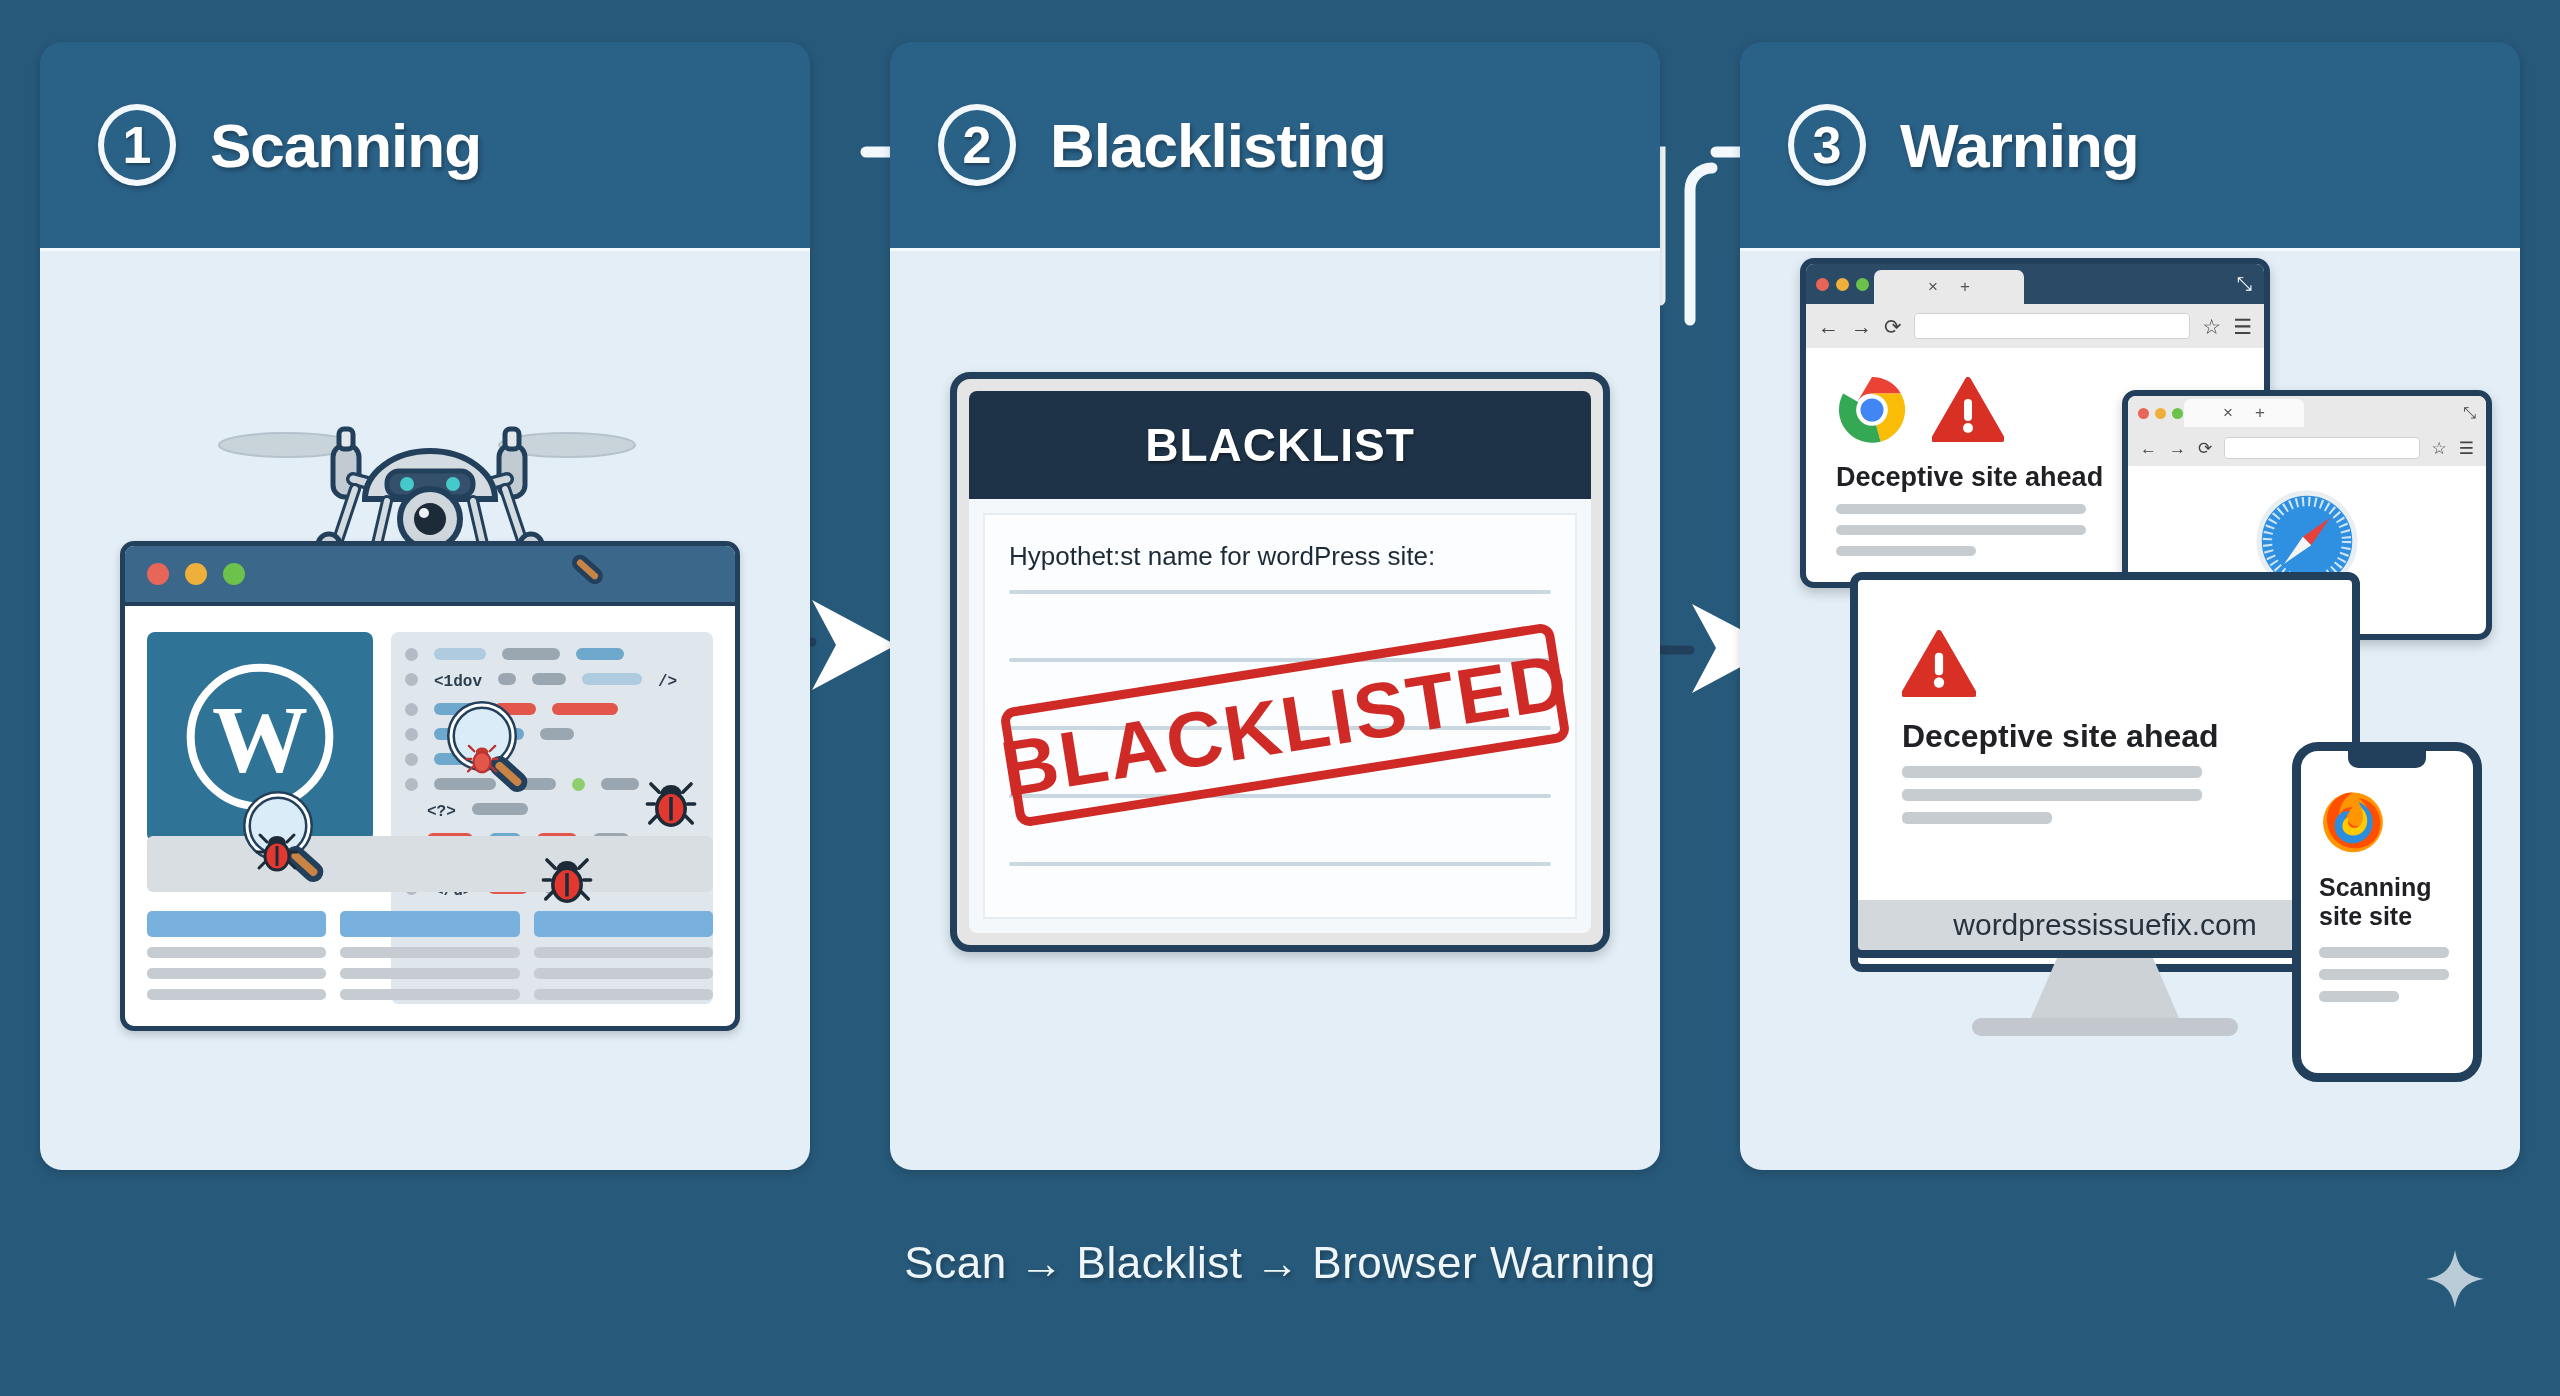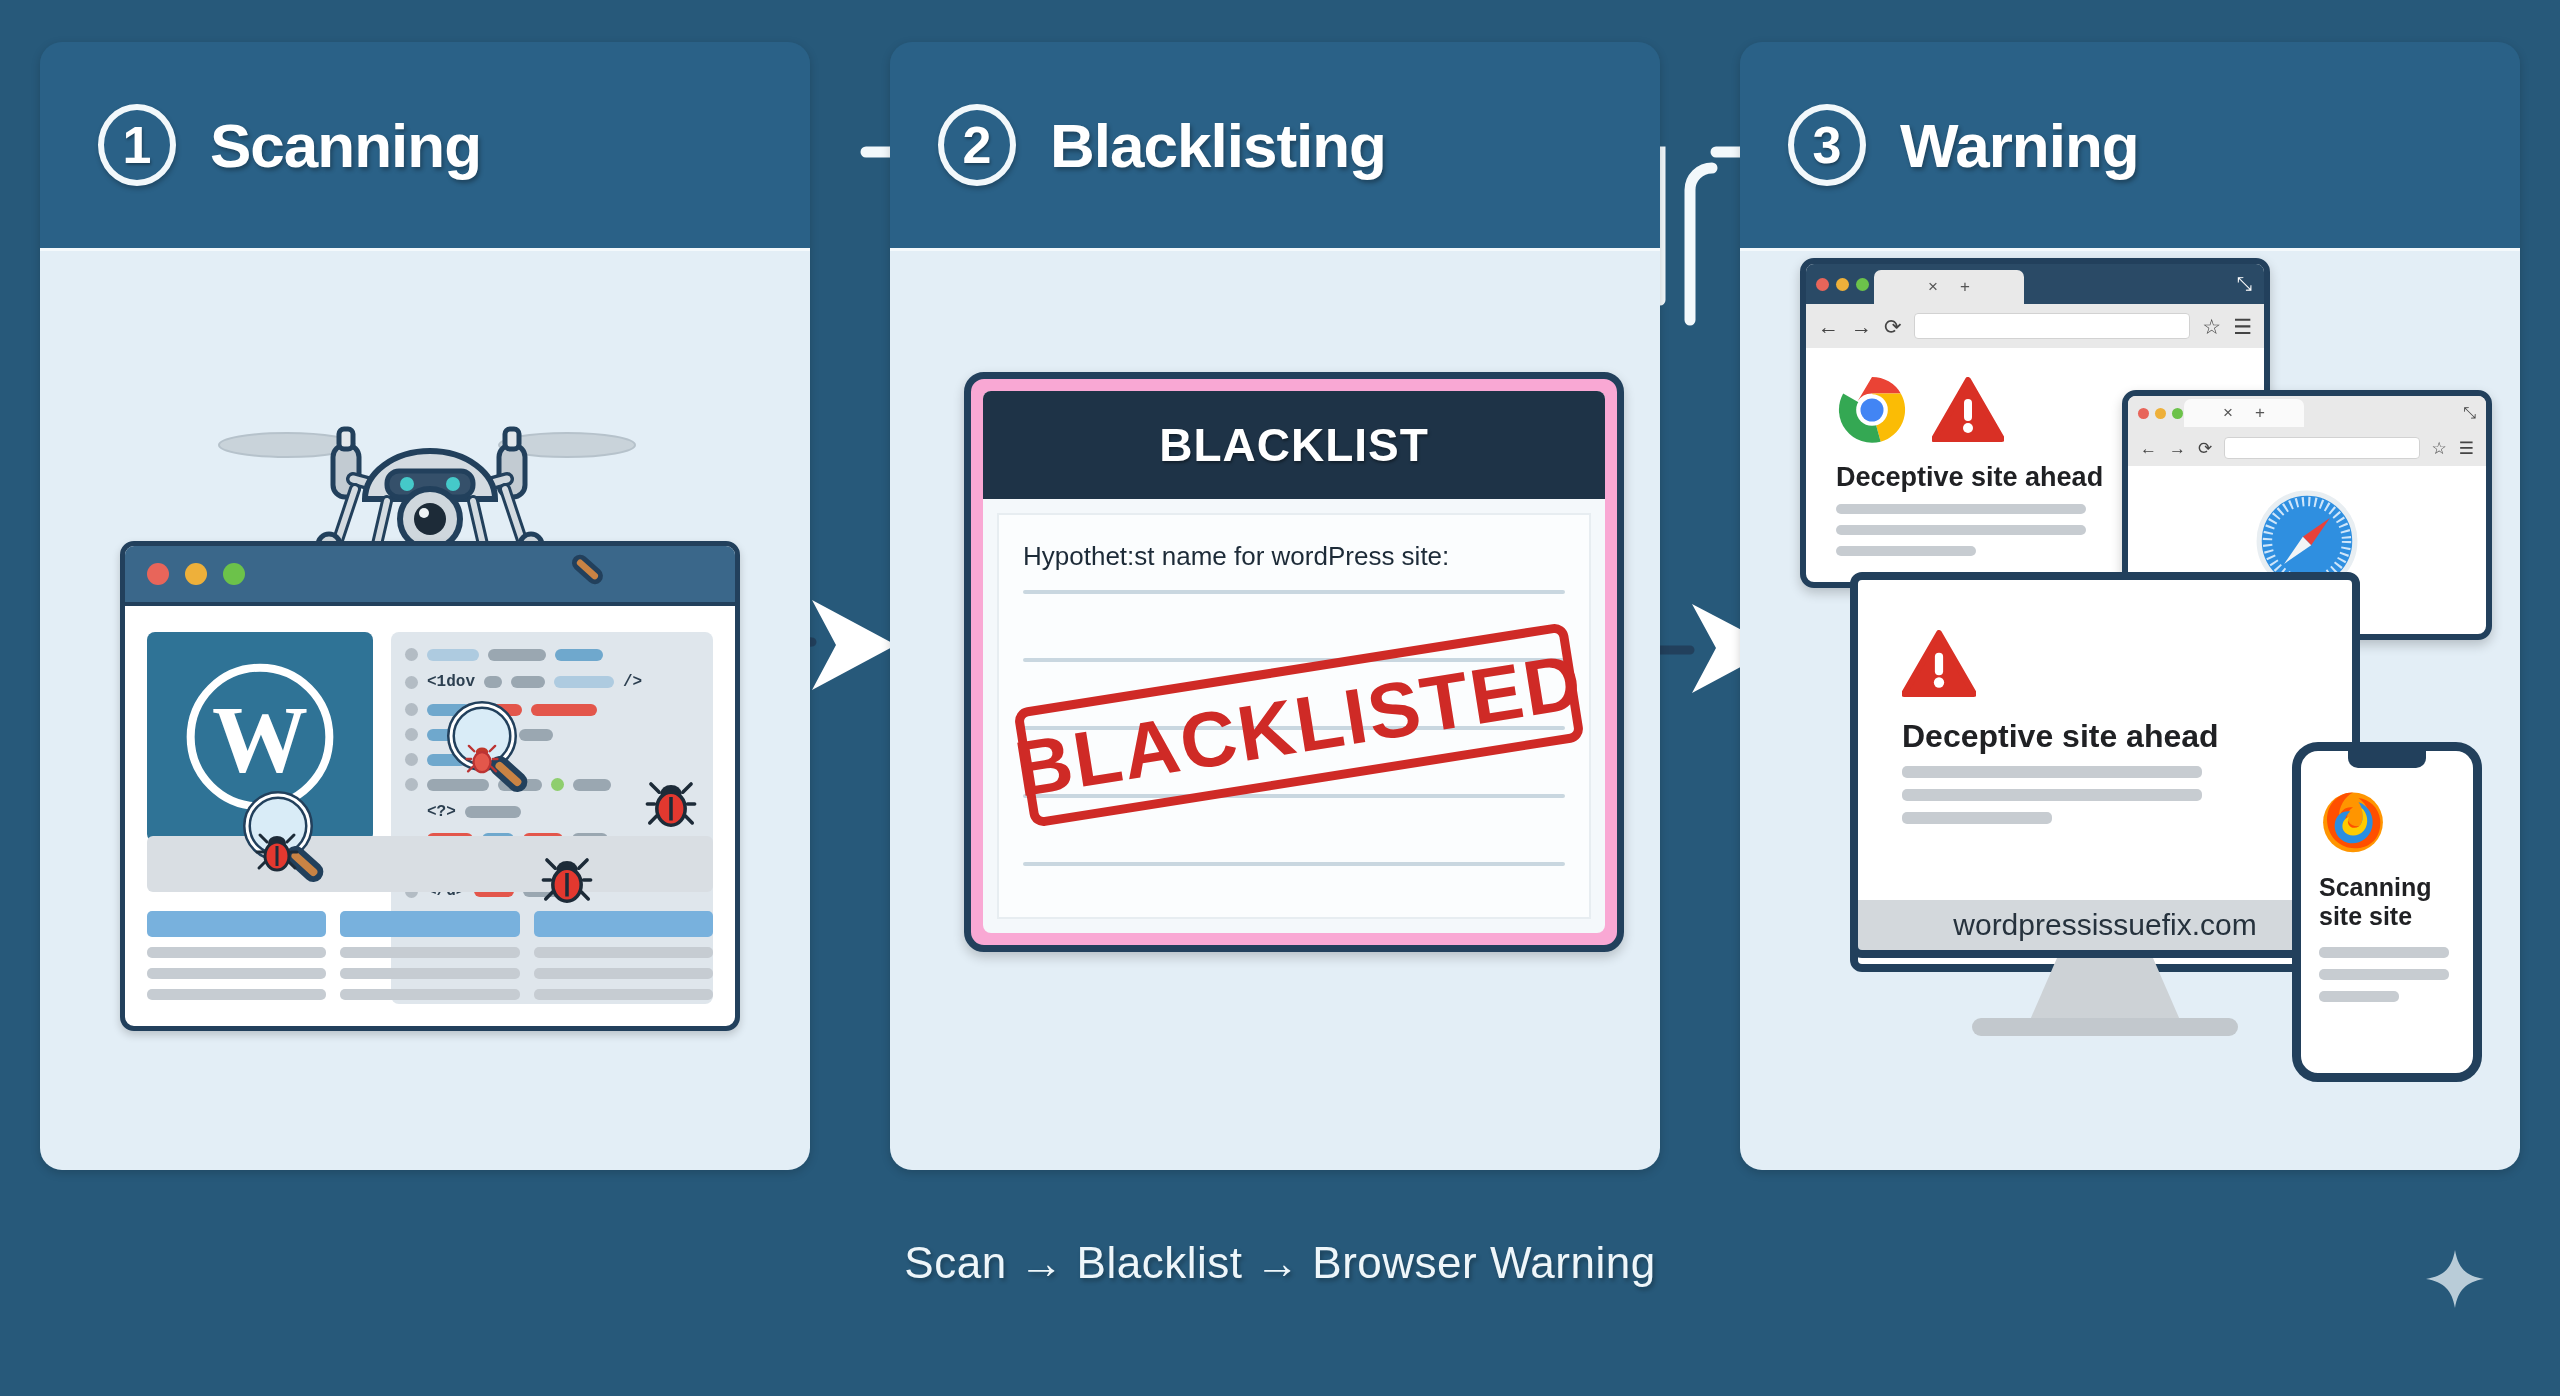--- a/index.html
+++ b/index.html
@@ -47,21 +47,21 @@
               background:#fff; border:5px solid #22405c; border-radius:14px; overflow:hidden;
               box-shadow:0 4px 9px rgba(0,0,0,.18); }
   .bar1 { height:60px; background:#3a678a; display:flex; align-items:center; gap:16px; padding-left:22px;
           border-bottom:4px solid #22405c; }
   .dot { width:22px; height:22px; border-radius:50%; }
   .d-red{background:#e8655a}.d-yel{background:#eeb03a}.d-grn{background:#6cc24a}
   .b1-inner { position:absolute; left:0; right:0; top:64px; bottom:0; padding:22px; display:flex; gap:18px; }
   .wp-tile { width:226px; height:210px; background:#2f7396; border-radius:8px;
              display:flex; align-items:center; justify-content:center; }
   .code-card { flex:1; background:#dfe6ec; border-radius:8px; padding:16px 14px; position:relative; }
-  .cl { display:flex; align-items:center; gap:9px; margin-bottom:12px; }
+  .cl { display:flex; gap:16px; margin-bottom:12px; }
   .gut { width:13px; height:13px; border-radius:50%; background:#b3bcc4; flex:0 0 auto; }
   .tk { height:12px; border-radius:6px; }
   .tk-b{background:#6fa8cd}.tk-g{background:#9aa7b1}.tk-r{background:#e3564b}
   .tk-lb{background:#aecbe0}.tk-dot{width:13px;height:13px;border-radius:50%;background:#8fce6e}
   .ctag { font-family:"Liberation Mono", monospace; font-size:16px; color:#2c3f50; font-weight:700; }
   .lowbars { position:absolute; left:22px; right:22px; bottom:16px; }
   .lb-row { display:flex; gap:14px; margin-bottom:10px; }
   .lb-blue { height:26px; background:#78b1dd; border-radius:5px; flex:1; }
   .lb-gray { height:11px; background:#c6ccd2; border-radius:5px; flex:1; }
   .graybar { position:absolute; left:22px; right:22px; height:56px; background:#d9dee3;
@@ -71,22 +71,22 @@
   .drone { position:absolute; left:175px; top:172px; width:430px; height:160px; }
 
   
   .mag { position:absolute; }
 
   
   .bug { position:absolute; }
 
   
   .monitor2 { position:absolute; left:950px; top:372px; width:660px; height:580px;
-              background:#f9a8d4; border:7px solid #22405c; border-radius:20px; padding:12px;
-              box-shadow:0 5px 12px rgba(0,0,0,.2);margin-left:14px; }
+              background:#e5e5e5; border:7px solid #22405c; border-radius:20px; padding:12px;
+              box-shadow:0 5px 12px rgba(0,0,0,.2); }
   .m2-screen { width:100%; height:100%; background:#f4f8fb; border-radius:8px; overflow:hidden;
                display:flex; flex-direction:column; }
   .m2-head { background:#1e3347; color:#fff; height:108px; display:flex; align-items:center;
              justify-content:center; font-size:46px; font-weight:700; letter-spacing:1px;
              text-shadow:1px 2px 3px rgba(0,0,0,.4); }
   .m2-paper { flex:1; background:#fbfdfe; margin:14px; border:2px solid #e7edf1; position:relative;
               padding:26px 24px 0; overflow:hidden; }
   .m2-text { font-size:26px; color:#1d2b38; font-weight:400; white-space:nowrap; }
   .rule { height:4px; background:#c9d7e0; border-radius:2px; margin-top:18px; }
   .stamp { position:absolute; left:20px; top:150px; width:560px; height:120px;

